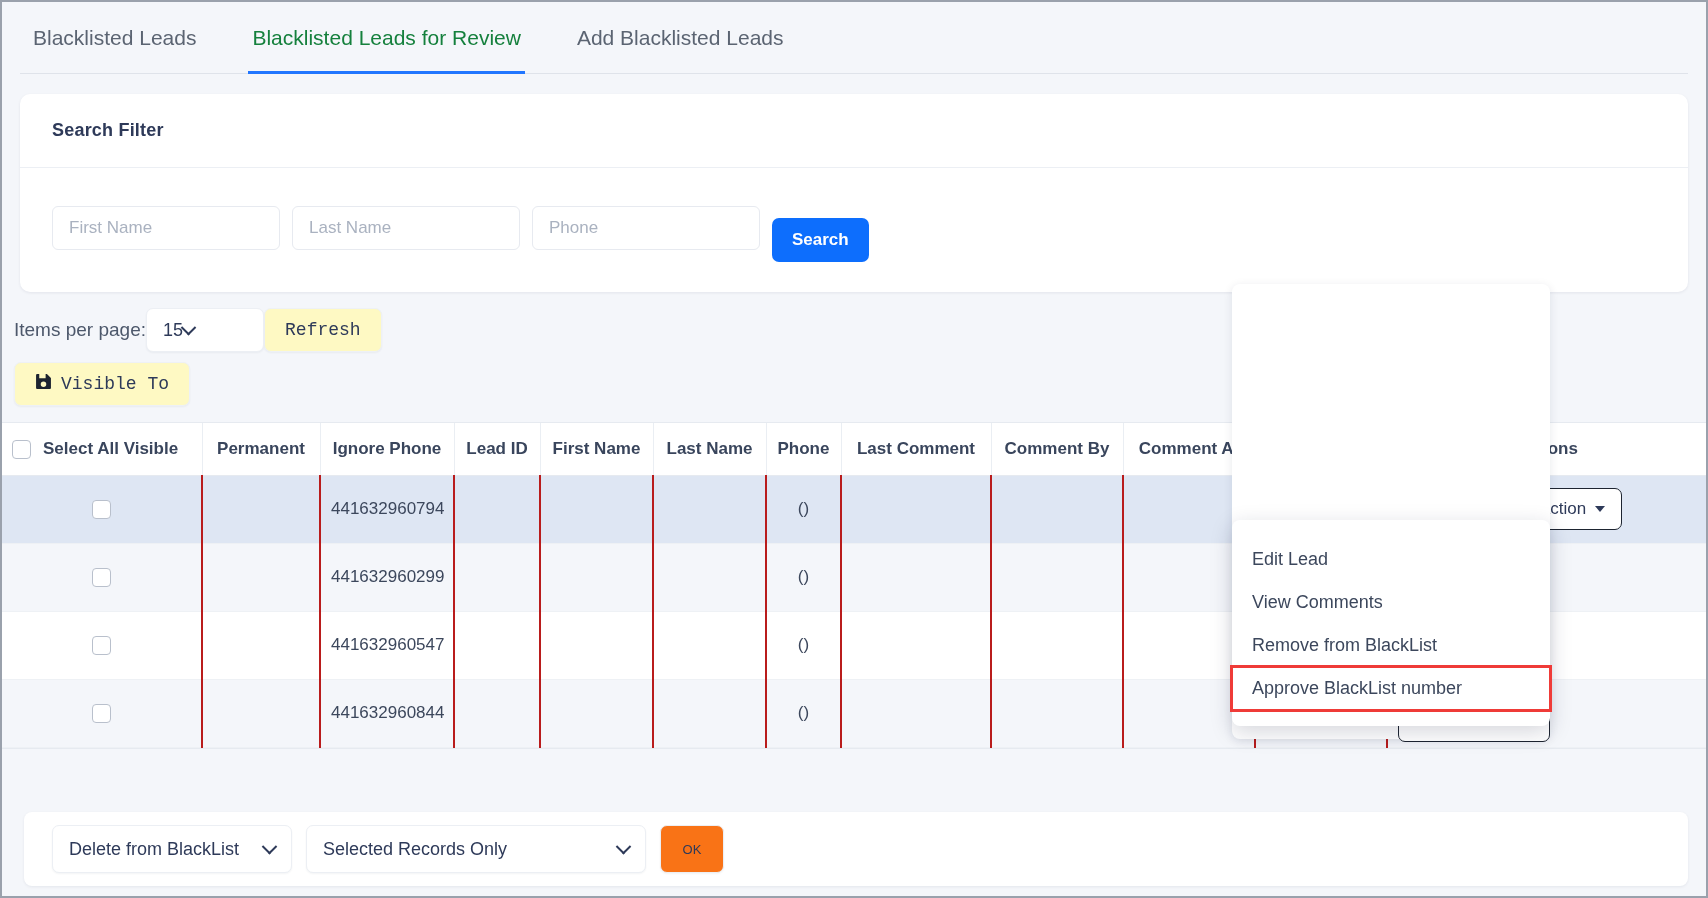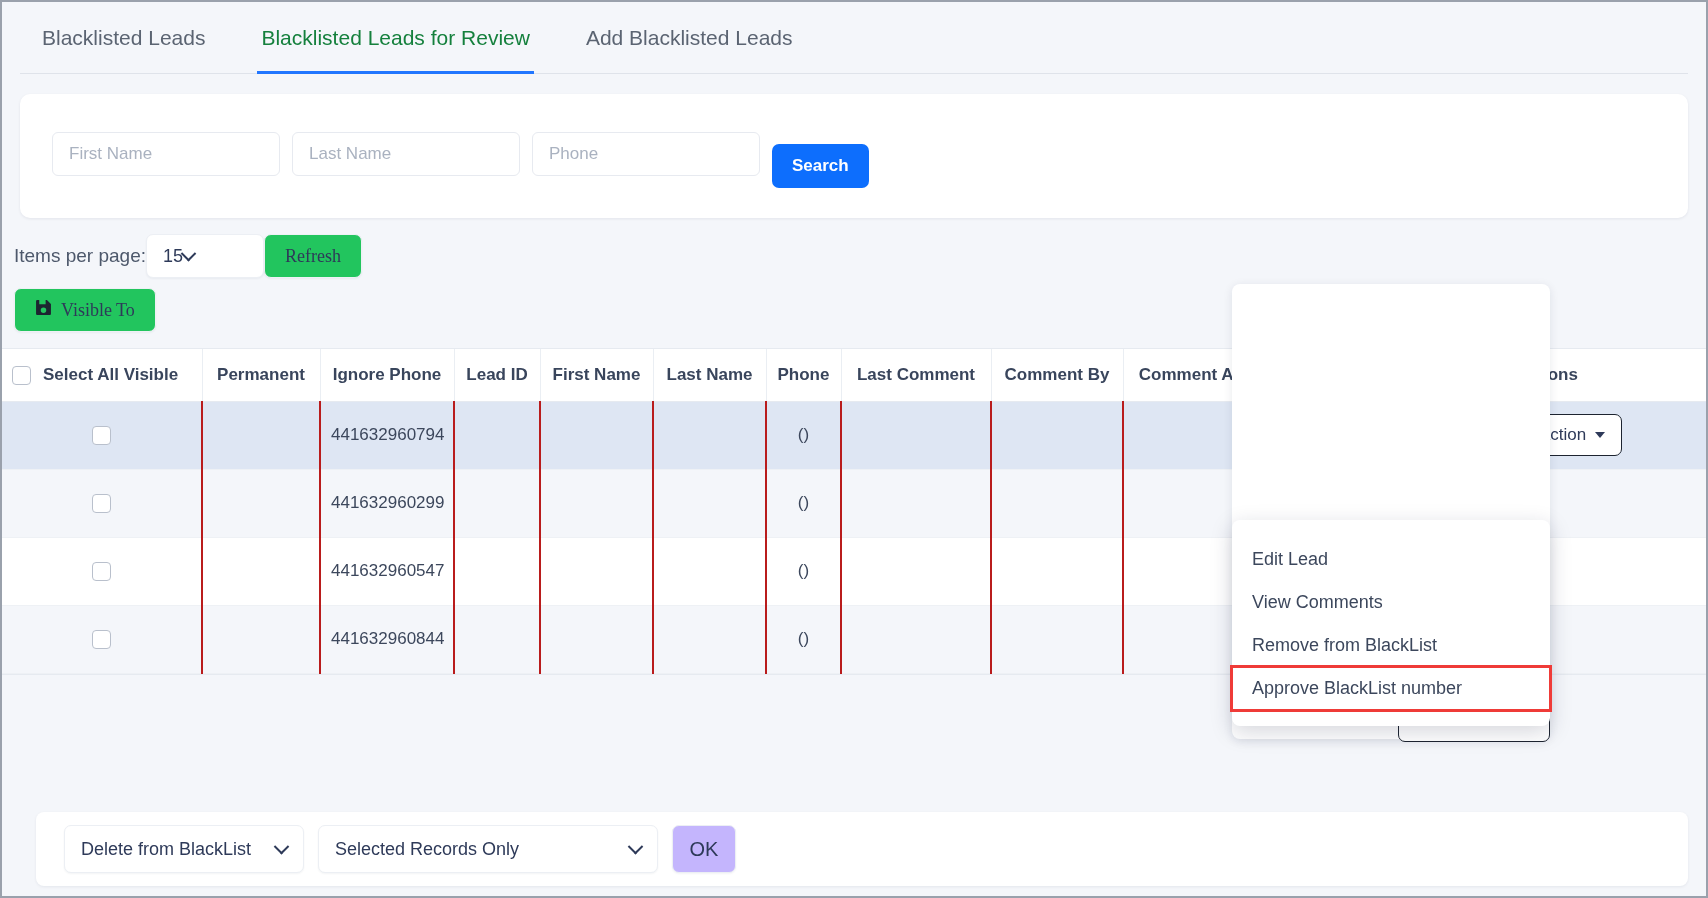--- a/index.html
+++ b/index.html
@@ -18,21 +18,21 @@
     overflow: hidden;
   }
 
   
   .tabbar {
     position: relative;
     height: 72px;
     background: #f4f6fa;
     display: flex;
     align-items: center;
-    padding-left: 12px;
+    padding-left: 3px;
     gap: 0px;
   }
   .tabbar::after {
     content: "";
     position: absolute;
     left: 18px; right: 18px; bottom: 0;
     height: 1px;
     background: #dfe3ea;
   }
   .tab {
@@ -139,29 +139,29 @@
   .ipp-select { width: 118px; justify-content: flex-start; }
   .chev-thin {
     display: inline-block;
     width: 11px; height: 11px;
     border-right: 2.3px solid #2e3a59;
     border-bottom: 2.3px solid #2e3a59;
     transform: rotate(45deg) translate(-2px,-2px);
   }
   .btn-plain {
     height: 44px;
-    background: #22c55e;
+    background: #fef9c3;
     border: 1px solid #eef1f5;
     border-radius: 7px;
     padding: 0 20px;
     font-size: 18px;
     color: #2e3a59;
     cursor: pointer;
     box-shadow: 0 1px 2px rgba(20,30,60,.05);
-    font-family: Liberation Serif, serif;
+    font-family: Liberation Mono, monospace;
     display: flex; align-items: center; gap: 9px;
   }
   .toolbar-row2 { margin-top: 10px; }
 
   
   .table-wrap {
     margin-top: 16px;
     background: #fff;
     border-top: 1px solid #e6eaf0;
     border-bottom: 1px solid #e6eaf0;
@@ -275,38 +275,38 @@
     width: 152px; height: 40px;
     border: 1.6px solid #1d2430;
     border-radius: 7px;
     background: #fff;
     z-index: 21;
   }
 
   
   .bottom-bar {
     position: absolute;
-    left: 34px; right: 18px; bottom: 10px;
+    left: 22px; right: 18px; bottom: 10px;
     height: 74px;
     background: #fff;
     border-radius: 8px;
     display: flex;
     align-items: center;
     gap: 14px;
     padding: 0 28px;
     box-shadow: 0 1px 3px rgba(20,30,60,.07);
   }
   .sel-delete { width: 240px; height: 48px; justify-content: space-between; }
   .sel-records { width: 340px; height: 48px; justify-content: space-between; }
   .btn-ok {
     height: 48px; min-width: 64px;
-    background: #c4b5fd;
+    background: #f97316;
     border: 1px solid #eceff4;
     border-radius: 7px;
-    font-size: 20px;
+    font-size: 13px;
     color: #2e3a59;
     cursor: pointer;
     box-shadow: 0 1px 2px rgba(20,30,60,.05);
     font-family: "Liberation Sans", sans-serif;
   }
   .floppy { display:inline-block; }
 </style>
 </head>
 <body>
 
@@ -318,20 +318,23 @@
     </div>
     <div class="tab active">
       <span>Blacklisted Leads for Review</span>
     </div>
     <div class="tab">
       <span>Add Blacklisted Leads</span>
     </div>
   </div>
 
   <div class="filter-card">
+    <div class="filter-head">
+      <div class="filter-title">Search Filter</div>
+    </div>
     <div class="filter-body">
       <input class="txt-input in-first" type="text" placeholder="First Name" style="">
       <input class="txt-input in-last" type="text" placeholder="Last Name" style="">
       <input class="txt-input in-phone" type="text" placeholder="Phone" style="">
       <button class="btn-search">Search</button>
     </div>
   </div>
 
   <div class="toolbar">
     <div class="toolbar-row">

